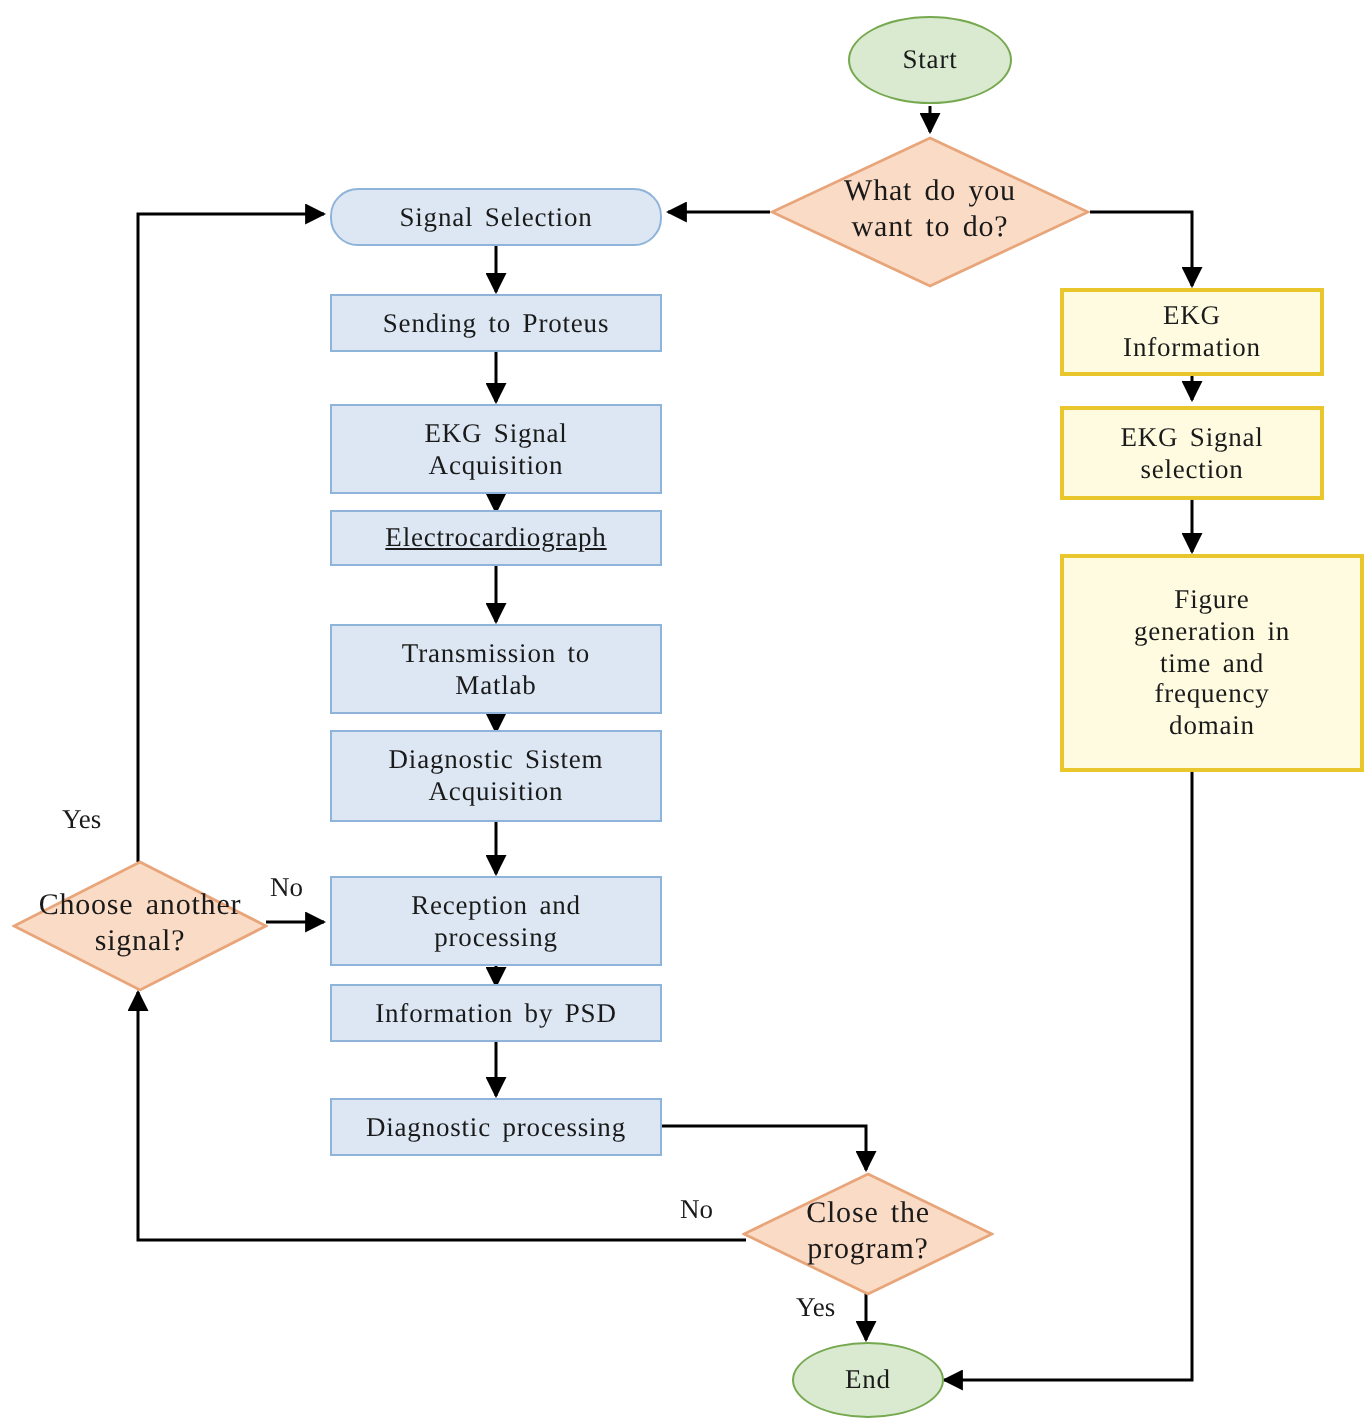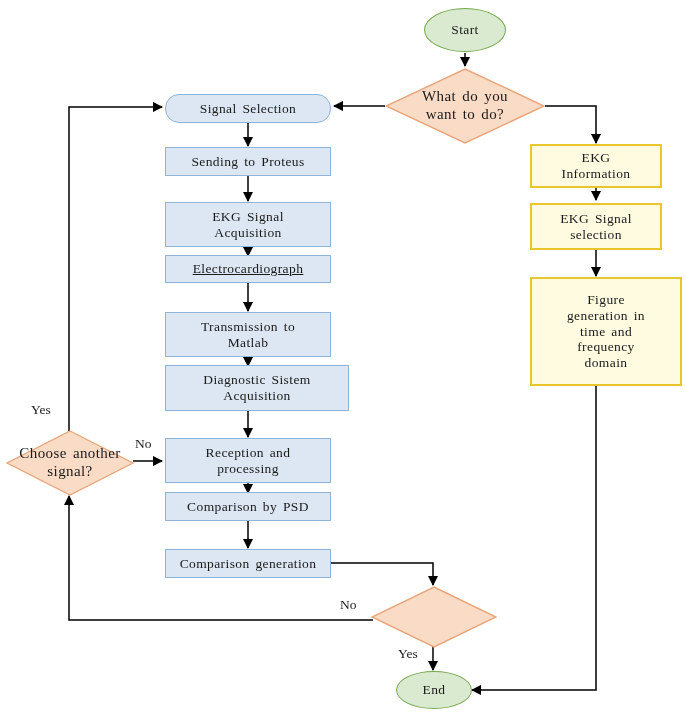--- a/index.html
+++ b/index.html
@@ -165,50 +165,52 @@
 
   <div class="node proc" style="left:165px; top:255px; width:166px; height:28px;text-decoration:underline;">
     <span class="lbl">Electrocardiograph</span>
   </div>
 
   <div class="node proc" style="left:165px; top:312px; width:166px; height:45px;">
     <span class="lbl">Transmission  to
 Matlab</span>
   </div>
 
-  <div class="node proc" style="left:165px; top:365px; width:184px; height:46px;">
+  <div class="node proc" style="left:165px; top:365px; width:166px; height:46px;">
     <span class="lbl">Diagnostic  Sistem
 Acquisition</span>
   </div>
 
   <div class="node proc" style="left:165px; top:438px; width:166px; height:45px;">
     <span class="lbl">Reception  and
 processing</span>
   </div>
 
   <div class="node proc" style="left:165px; top:492px; width:166px; height:29px;">
-    <span class="lbl">Comparison  by PSD</span>
+    <span class="lbl">Information  by PSD</span>
   </div>
 
   <div class="node proc" style="left:165px; top:549px; width:166px; height:29px;">
-    <span class="lbl">Comparison  generation</span>
+    <span class="lbl">Diagnostic  processing</span>
   </div>
 
   <div class="node dec" style="left:6px; top:430px; width:128px; height:66px;">
     <svg class="diamond-svg" width="128" height="66" viewBox="0 0 128 66">
       <polygon points="64,1 127,33 64,65 1,33" fill="#fadbc5" stroke="#e8a57a" stroke-width="1.4"></polygon>
     </svg>
     <span class="lbl">Choose another
 signal?</span>
   </div>
 
   <div class="node dec" style="left:371px; top:586px; width:126px; height:62px;">
     <svg class="diamond-svg" width="126" height="62" viewBox="0 0 126 62">
       <polygon points="63,1 125,31 63,61 1,31" fill="#fadbc5" stroke="#e8a57a" stroke-width="1.4"></polygon>
     </svg>
+    <span class="lbl">Close the
+program?</span>
   </div>
 
   <div class="node term" style="left:396px; top:671px; width:76px; height:38px;">
     <span class="lbl">End</span>
   </div>
 
   <div class="node ekg" style="left:530px; top:144px; width:132px; height:44px;">
     <span class="lbl">EKG
 Information</span>
   </div>

